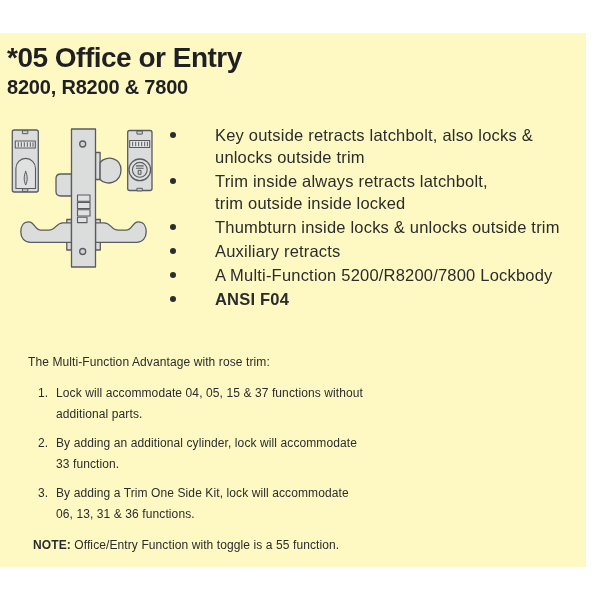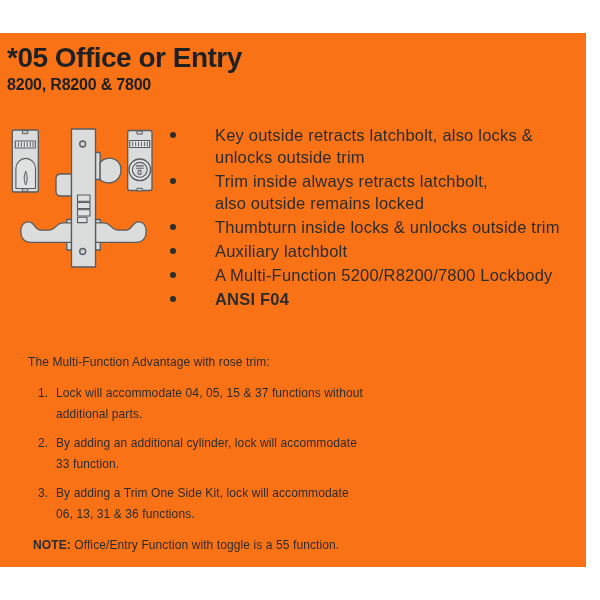--- a/index.html
+++ b/index.html
@@ -5,30 +5,30 @@
   html,body { margin:0; padding:0; }
   body {
     width:600px; height:600px;
     background:#ffffff;
     font-family:"Liberation Sans", sans-serif;
     -webkit-font-smoothing:antialiased;
   }
   .page { position:relative; width:600px; height:600px; background:#ffffff; overflow:hidden; }
   .panel {
     position:absolute; left:0; top:33px; width:586px; height:534px;
-    background:#f97316; color:#2b2c2e;
+    background:#fef9c3; color:#2b2c2e;
   }
   .title {
     position:absolute; left:7px; top:9px;
     font-size:28px; font-weight:bold; letter-spacing:-0.5px;
     color:#1f2023; white-space:nowrap;
   }
   .subtitle {
     position:absolute; left:7px; top:43px;
-    font-size:16px; font-weight:bold; letter-spacing:-0.2px;
+    font-size:20px; font-weight:bold; letter-spacing:-0.2px;
     color:#1f2023; white-space:nowrap;
   }
   .figure { position:absolute; left:5px; top:87px; }
 
   .features { position:absolute; left:170px; top:91px; width:416px; }
   .feature {
     display:flex; margin-bottom:2px;
     font-size:16.5px; line-height:22px; letter-spacing:0.2px;
   }
   .feature .dot {
@@ -107,33 +107,33 @@
         <span class="dot"></span>
         <span class="txt">
             <span>Key outside retracts latchbolt, also locks &amp;</span>
             <span>unlocks outside trim</span>
           </span>
       </div>
       <div class="feature">
         <span class="dot"></span>
         <span class="txt">
             <span>Trim inside always retracts latchbolt,</span>
-            <span>also outside remains locked</span>
+            <span>trim outside inside locked</span>
           </span>
       </div>
       <div class="feature">
         <span class="dot"></span>
         <span class="txt">
             <span>Thumbturn inside locks &amp; unlocks outside trim</span>
           </span>
       </div>
       <div class="feature">
         <span class="dot"></span>
         <span class="txt">
-            <span>Auxiliary latchbolt</span>
+            <span>Auxiliary retracts</span>
           </span>
       </div>
       <div class="feature">
         <span class="dot"></span>
         <span class="txt">
             <span>A Multi-Function 5200/R8200/7800 Lockbody</span>
           </span>
       </div>
       <div class="feature bold">
         <span class="dot"></span>

